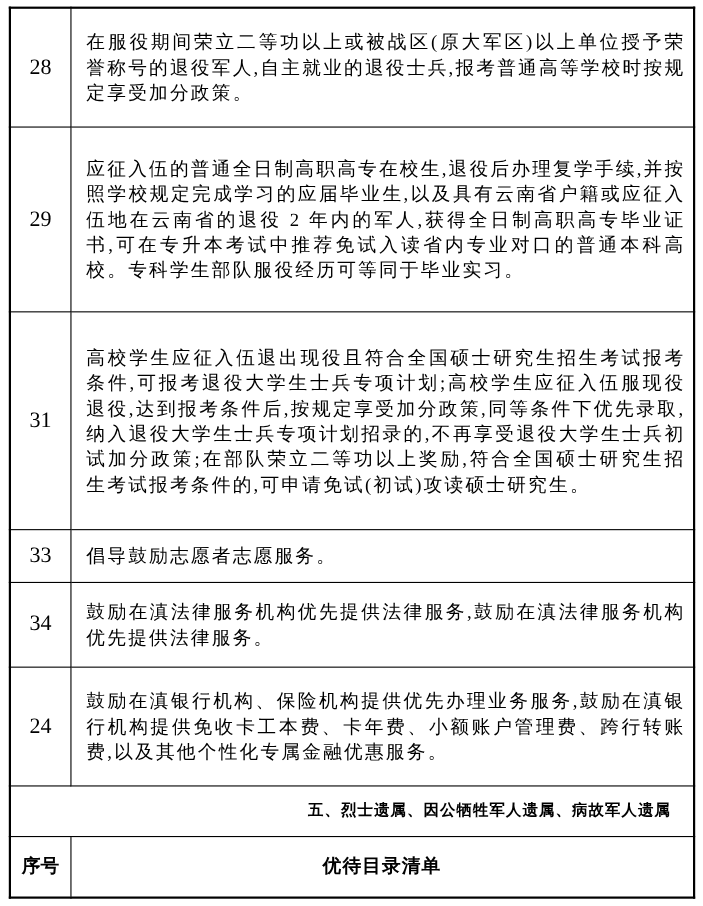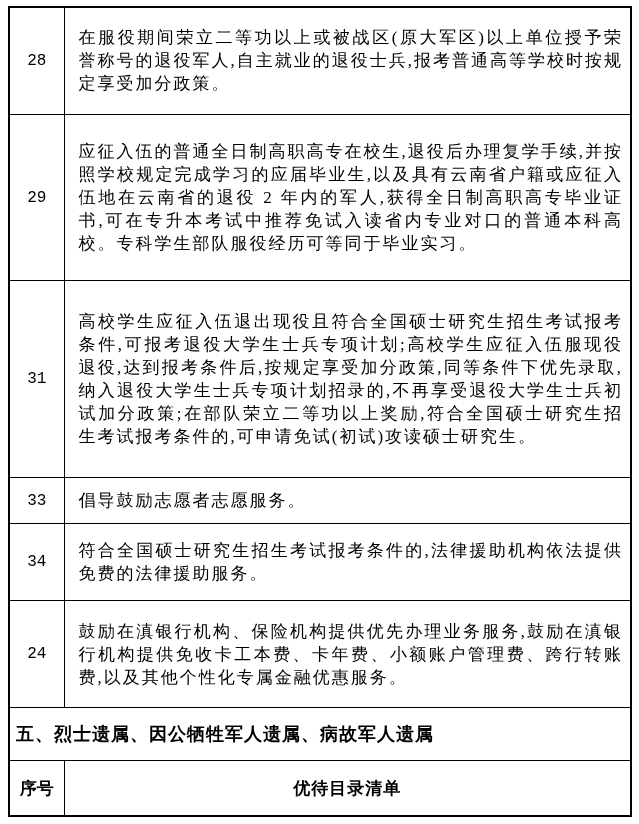--- a/index.html
+++ b/index.html
@@ -26,39 +26,39 @@
   }
   table.doc-table td {
     border: 1px solid #000000;
     vertical-align: middle;
     color: #000000;
     box-sizing: border-box;
   }
   td.num-cell {
     width: 55px;
     text-align: center;
-    font-family: Liberation Mono, monospace;
-    font-size: 16px;
+    font-family: Liberation Serif, serif;
+    font-size: 20px;
   }
   td.text-cell {
     padding: 6px 7px 6px 14px;
     font-family: "Liberation Serif", "DejaVu Serif", serif;
     font-size: 17px;
     line-height: 23px;
     letter-spacing: 2px;
     text-align: justify;
     text-justify: inter-character;
   }
   td.section-cell {
-    text-align: left;
+    text-align: right;
     font-family: "Liberation Sans", "DejaVu Sans", sans-serif;
     font-weight: 700;
-    font-size: 18px;
+    font-size: 14px;
     letter-spacing: 1px;
-    padding: 8px 6px;
+    padding: 8px 20px;
   }
   td.header-num-cell {
     text-align: center;
     font-family: "Liberation Sans", "DejaVu Sans", sans-serif;
     font-weight: 700;
     font-size: 17px;
   }
   td.header-title-cell {
     text-align: center;
     font-family: "Liberation Sans", "DejaVu Sans", sans-serif;
@@ -89,21 +89,21 @@
       <tr>
         <td class="num-cell">31</td>
         <td class="text-cell">高校学生应征入伍退出现役且符合全国硕士研究生招生考试报考条件,可报考退役大学生士兵专项计划;高校学生应征入伍服现役退役,达到报考条件后,按规定享受加分政策,同等条件下优先录取,纳入退役大学生士兵专项计划招录的,不再享受退役大学生士兵初试加分政策;在部队荣立二等功以上奖励,符合全国硕士研究生招生考试报考条件的,可申请免试(初试)攻读硕士研究生。</td>
       </tr>
       <tr>
         <td class="num-cell">33</td>
         <td class="text-cell">倡导鼓励志愿者志愿服务。</td>
       </tr>
       <tr>
         <td class="num-cell">34</td>
-        <td class="text-cell">符合全国硕士研究生招生考试报考条件的,法律援助机构依法提供免费的法律援助服务。</td>
+        <td class="text-cell">鼓励在滇法律服务机构优先提供法律服务,鼓励在滇法律服务机构优先提供法律服务。</td>
       </tr>
       <tr>
         <td class="num-cell">24</td>
         <td class="text-cell">鼓励在滇银行机构、保险机构提供优先办理业务服务,鼓励在滇银行机构提供免收卡工本费、卡年费、小额账户管理费、跨行转账费,以及其他个性化专属金融优惠服务。</td>
       </tr>
       <tr>
         <td class="section-cell" colspan="2">五、烈士遗属、因公牺牲军人遗属、病故军人遗属</td>
       </tr>
       <tr>
         <td class="header-num-cell">序号</td>

